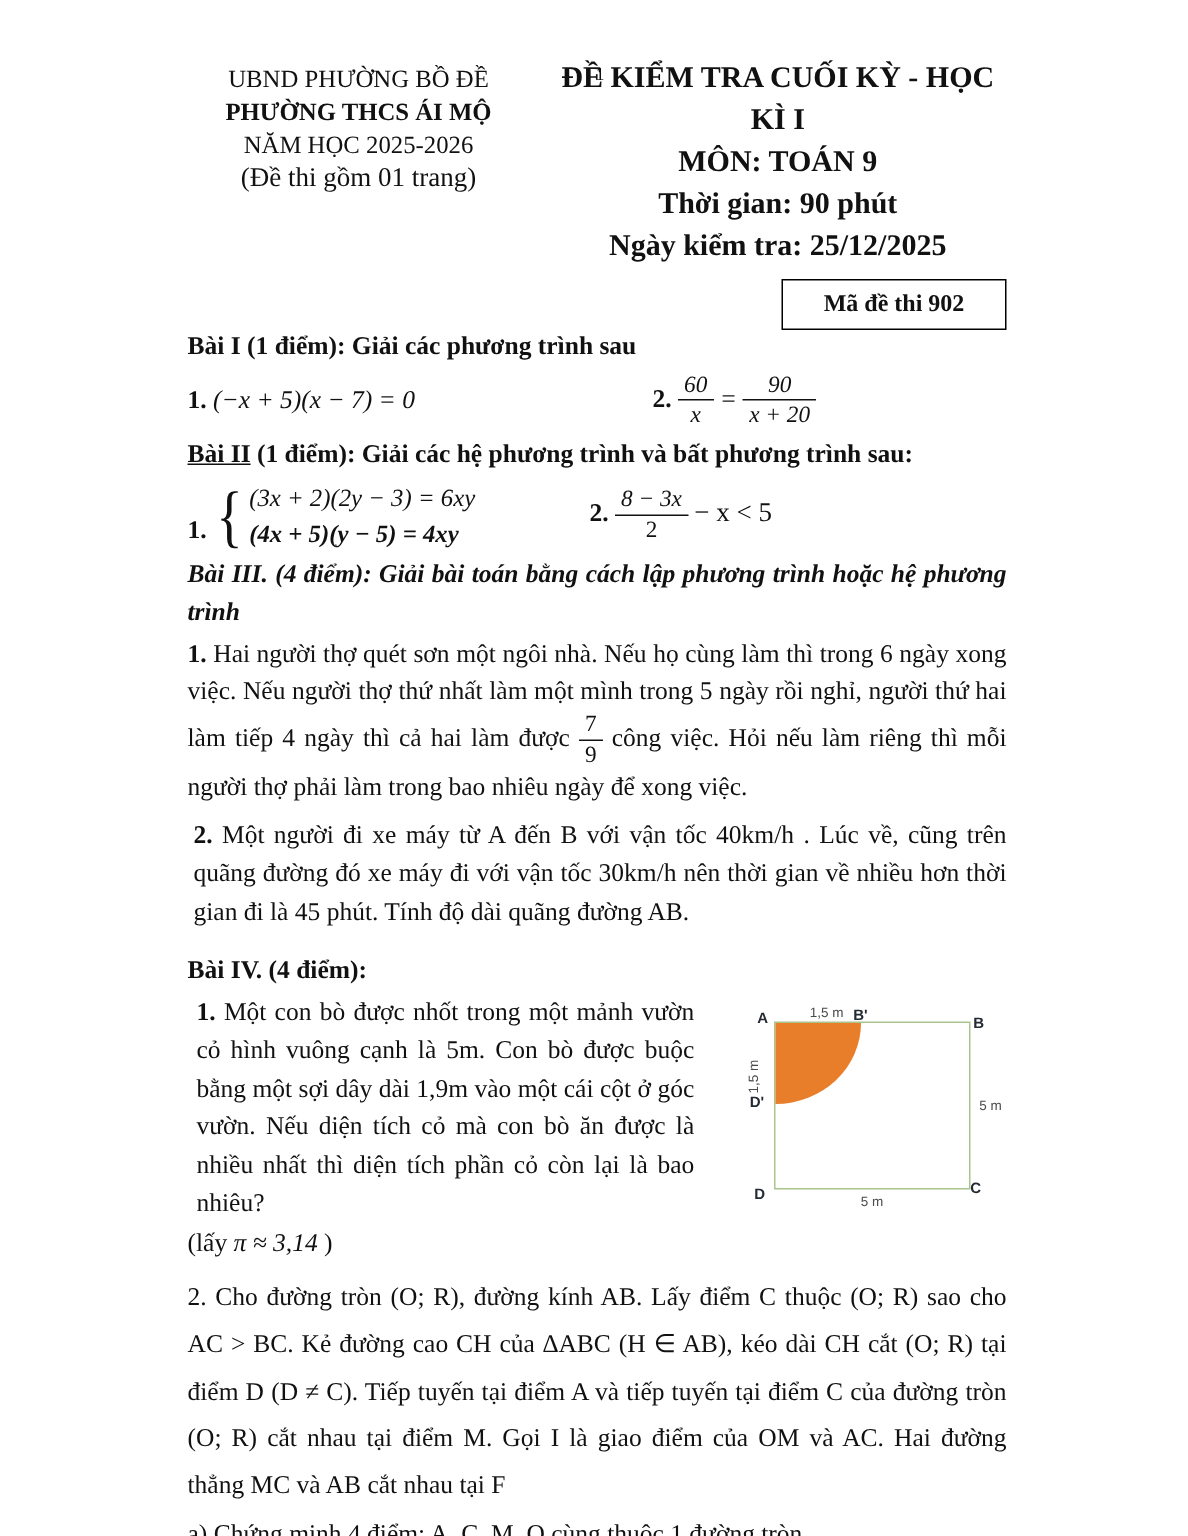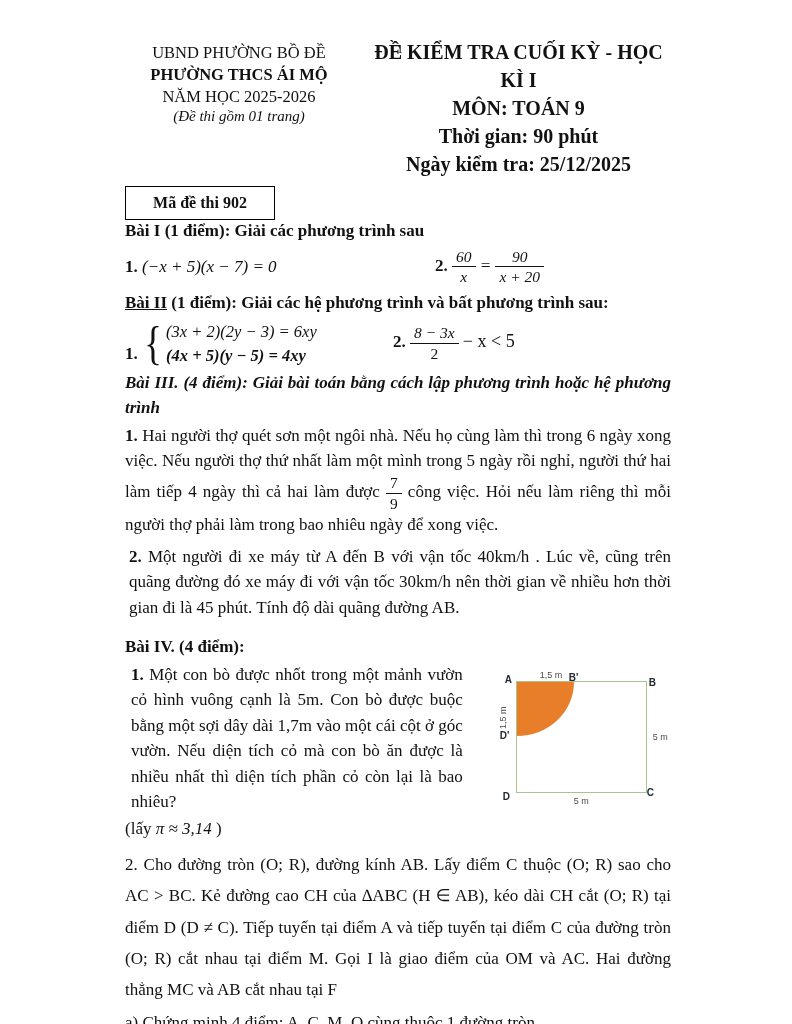--- a/index.html
+++ b/index.html
@@ -10,26 +10,26 @@
     overflow:hidden;
   }
   .content { position:absolute; left:125px; top:38px; width:546px; }
 
   
   .header-row { position:relative; display:flex; justify-content:space-between; }
   .header-left { width:228px; text-align:center; line-height:1.32; padding-top:4px; }
   .header-left .line1 { font-size:16.5px; }
   .header-left .line2 { font-size:16.5px; font-weight:bold; }
   .header-left .line3 { font-size:16.5px; }
-  .header-left .line4 { font-size:15px; font-style:italic; }
+  .header-left .line4 { font-size:18px; }
   .header-right { width:305px; text-align:center; font-weight:bold; line-height:1.4; }
   .header-right .rline { font-size:20px; }
   .page-number { position:absolute; left:272px; top:2px; font-size:12px; font-weight:normal; }
 
-  .exam-code-wrap { display:flex; margin:8px 0 2px 0; }
+  .exam-code-wrap { display:flex; justify-content:flex-end; margin:8px 0 2px 0; }
   .exam-code-box {
     width:148px; border:1.6px solid #000; text-align:center;
     font-weight:bold; font-size:16px; padding:4px 0;
   }
   .heading { font-weight:bold; margin-top:4px; }
   .u { text-decoration:underline; }
   .just { text-align:justify; }
   .math { font-style:italic; }
   .qlabel { font-weight:bold; font-style:normal; }
 
@@ -134,21 +134,21 @@
     <div class="just" style="margin-top:6px; padding-left:4px;">
       <span class="qlabel">2.</span>
       <span>Một người đi xe máy từ A đến B với vận tốc 40km/h . Lúc về, cũng trên quãng đường đó xe máy đi với vận tốc 30km/h nên thời gian về nhiều hơn thời gian đi là 45 phút. Tính độ dài quãng đường AB.</span>
     </div>
 
     <div class="heading" style="margin-top:14px;">Bài IV. (4 điểm):</div>
     <div class="p4-row">
       <div class="p4-text">
         <div class="just" style="padding-left:6px; text-indent:0;">
           <span class="qlabel">1.</span>
-          <span>Một con bò được nhốt trong một mảnh vườn cỏ hình vuông cạnh là 5m. Con bò được buộc bằng một sợi dây dài 1,7m vào một cái cột ở góc vườn. Nếu diện tích cỏ mà con bò ăn được là nhiều nhất thì diện tích phần cỏ còn lại là bao nhiêu?</span>
+          <span>Một con bò được nhốt trong một mảnh vườn cỏ hình vuông cạnh là 5m. Con bò được buộc bằng một sợi dây dài 1,9m vào một cái cột ở góc vườn. Nếu diện tích cỏ mà con bò ăn được là nhiều nhất thì diện tích phần cỏ còn lại là bao nhiêu?</span>
         </div>
         <div class="p4-note">
           <span>(lấy </span><span class="math">π ≈ 3,14</span><span> )</span>
         </div>
       </div>
 
       <div class="figure">
         <div class="fig-square" style="border-color: rgb(169, 196, 141);"></div>
         <div class="fig-sector" style="background: rgb(232, 125, 42);"></div>
         <span class="fig-label" style="left:20px; top:6px;">A</span>

